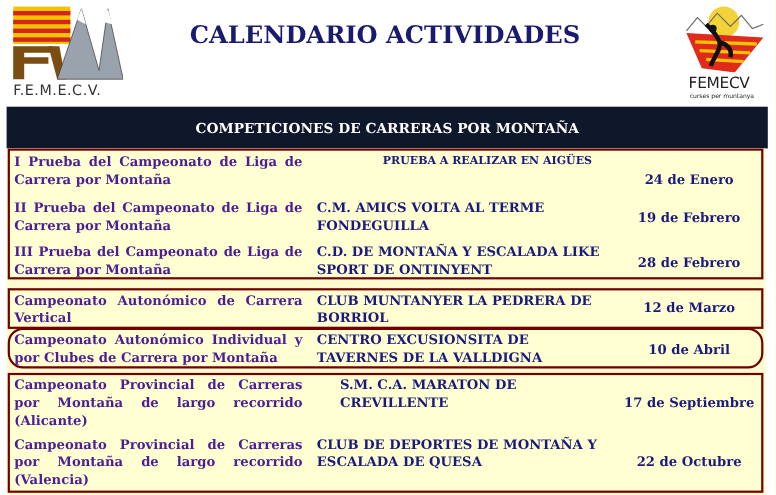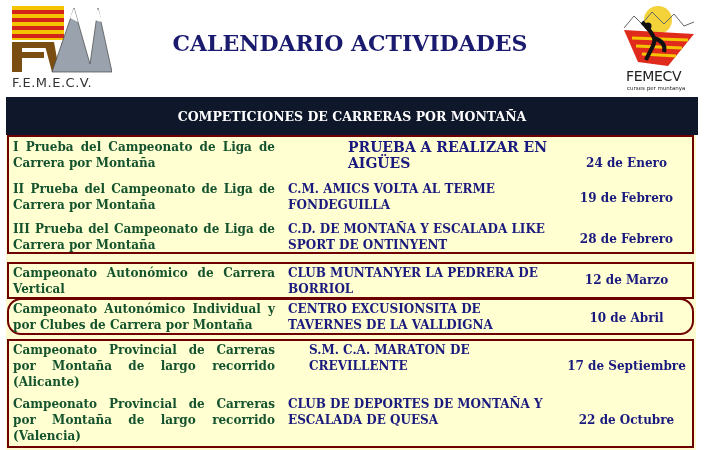--- a/index.html
+++ b/index.html
@@ -6,32 +6,32 @@
   body { width:705px; height:450px; background:#ffffff; position:relative; overflow:hidden;
          font-family:"DejaVu Serif", "Liberation Serif", serif; }
   .logo-left { position:absolute; left:8px; top:4px; width:104px; height:88px; }
   .logo-left-text { position:absolute; left:12px; top:75px; font-family:"DejaVu Sans", sans-serif;
          font-size:13px; color:#333; letter-spacing:0.5px; }
   .logo-right { position:absolute; left:618px; top:4px; width:80px; height:62px; }
   .logo-right-name { position:absolute; left:626px; top:68px; font-family:"DejaVu Sans", sans-serif;
          font-size:14px; color:#222; letter-spacing:-0.3px; }
   .logo-right-sub { position:absolute; left:627px; top:85px; font-family:"DejaVu Sans", sans-serif;
          font-size:5.5px; color:#222; }
-  .title { position:absolute; left:140px; top:28px; width:420px; text-align:center; color:#1a1a6e;
+  .title { position:absolute; left:140px; top:17px; width:420px; text-align:center; color:#1a1a6e;
          font-weight:bold; font-size:22px; line-height:30px; }
   .banner { position:absolute; left:6px; top:97px; width:692px; height:38px; background:#0f172a;
          color:#fff; font-weight:bold; font-size:12.5px; text-align:center; line-height:40px; }
   .bg-panel { position:absolute; left:6px; top:135px; width:690px; height:315px; background:#fffbd0; }
   .group { position:absolute; left:7px; width:687px; background:#ffffd2; border:2px solid #6e0000;
          box-sizing:border-box; }
   .row { position:absolute; left:0; width:100%; }
   .cell { position:absolute; font-size:12px; line-height:16px; font-weight:bold; }
-  .comp { left:4px; width:262px; color:#14532d; text-align:justify; }
+  .comp { left:4px; width:262px; color:#4c1d95; text-align:justify; }
   .club { left:279px; width:280px; color:#1a1a7e; }
-  .club-sub { color:#1a1a7e; font-size:14px; padding-left:60px; display:block; }
+  .club-sub { color:#1a1a7e; font-size:10px; padding-left:60px; display:block; }
   .date { left:550px; width:135px; color:#1a1a7e; text-align:center; }
 </style>
 </head>
 <body>
 
 <svg class="logo-left" viewBox="0 0 104 88">
   <rect x="4" y="2" width="52" height="34" fill="#f5c400"></rect>
   <rect x="4" y="6" width="52" height="4" fill="#d2261c"></rect>
   <rect x="4" y="14" width="52" height="4" fill="#d2261c"></rect>
   <rect x="4" y="22" width="52" height="4" fill="#d2261c"></rect>

